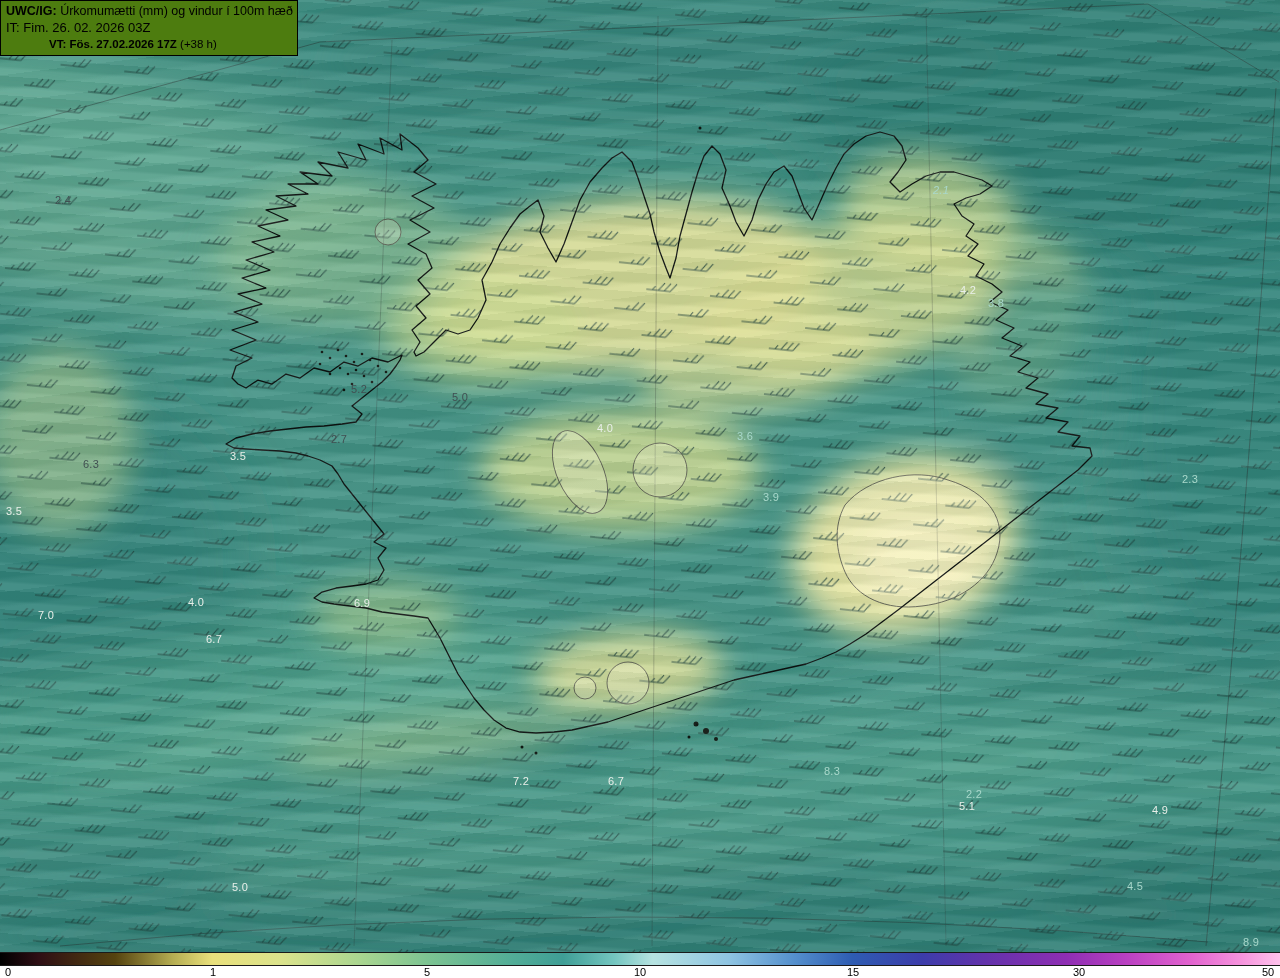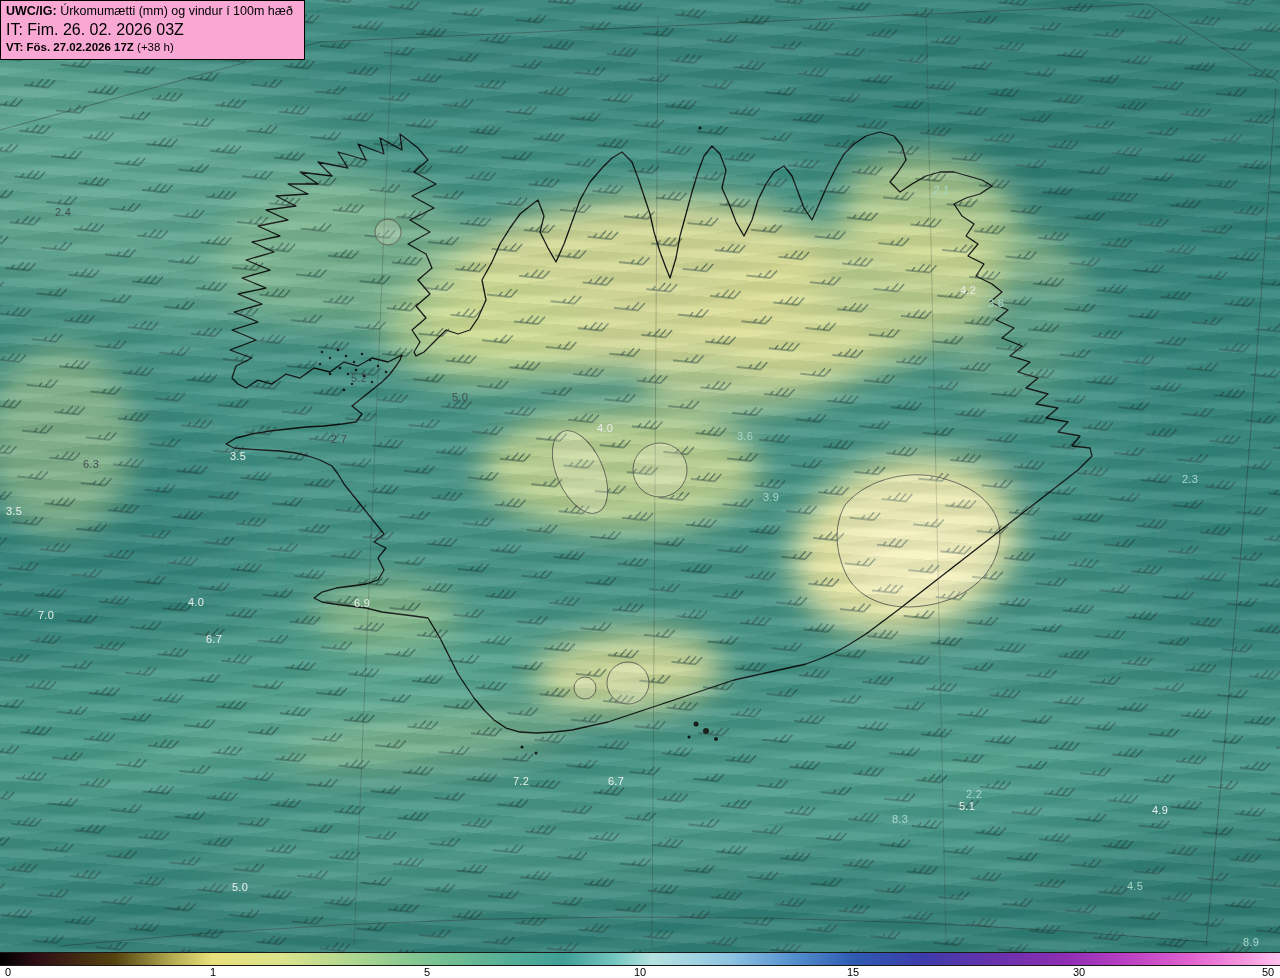--- a/index.html
+++ b/index.html
@@ -9,27 +9,27 @@
   .map svg{position:absolute;left:0;top:0;}
   .streaks{position:absolute;left:0;top:0;width:1280px;height:952px;pointer-events:none;
     background-image:
       repeating-linear-gradient(4deg, rgba(255,255,255,0.05) 0 7px, rgba(0,40,30,0.05) 10px 19px),
       repeating-linear-gradient(353deg, rgba(255,255,255,0.04) 0 11px, rgba(0,30,25,0.04) 15px 27px);}
   .map-label{position:absolute;transform:translate(-50%,-50%);font-size:11px;line-height:1;
              letter-spacing:.3px;white-space:nowrap;pointer-events:none;}
   .tone-dark{color:#414f52;}
   .tone-light{color:#e9efe9;}
   .tone-teal{color:#a9d8cb;}
-  .titlebox{position:absolute;left:0;top:0;background:#f9a8d4;border:1px solid #000;
-            padding:3px 11px 4px 5px;z-index:20;}
+  .titlebox{position:absolute;left:0;top:0;background:#4d7c0f;border:1px solid #000;
+            padding:3px 4px 4px 5px;z-index:20;}
   .t1{font-size:12.5px;line-height:1.25;color:#000;}
   .t1 b{font-weight:bold;}
-  .t2{font-size:16px;line-height:1.3;color:#000;}
+  .t2{font-size:13px;line-height:1.3;color:#000;}
   .t3{font-size:11.5px;line-height:1.3;color:#000;}
-  .t3 b{font-weight:bold;}
+  .t3 b{font-weight:bold;margin-left:43px;}
   .footer{position:relative;width:1280px;height:26px;background:#ffffff;}
   .cbar{width:1280px;height:14px;border-top:1px solid #1a1a1a;border-bottom:1px solid #1a1a1a;
         box-sizing:border-box;}
   .cticks{position:relative;width:1280px;height:12px;}
   .ctick{position:absolute;top:0;transform:translateX(-50%);font-size:11px;line-height:12px;color:#000;}
 </style>
 </head>
 <body>
 
 <div class="page">
@@ -158,33 +158,33 @@
           <circle cx="716" cy="739" r="2"></circle>
           <circle cx="689" cy="737" r="1.5"></circle>
         <circle cx="522" cy="747" r="1.5"></circle>
           <circle cx="536" cy="753" r="1.5"></circle>
         <circle cx="700" cy="128" r="1.5"></circle>
       </g>
     </svg>
 
     <div class="streaks"></div>
 
-    <div class="map-label tone-dark" style="left: 63px; top: 200px; margin-top: 12px;">
+    <div class="map-label tone-dark" style="left: 63px; top: 200px;">
         <span>2.4</span>
       </div>
       <div class="map-label tone-teal" style="left: 941px; top: 190px; font-style: italic;">
         <span>2.1</span>
       </div>
       <div class="map-label tone-light" style="left: 968px; top: 290px;">
         <span>4.2</span>
       </div>
       <div class="map-label tone-teal" style="left: 996px; top: 303px;">
         <span>3.8</span>
       </div>
-      <div class="map-label tone-dark" style="left: 359px; top: 378px;">
+      <div class="map-label tone-dark" style="left: 359px; top: 389px;">
         <span>5.2</span>
       </div>
       <div class="map-label tone-dark" style="left: 460px; top: 397px;">
         <span>5.0</span>
       </div>
       <div class="map-label tone-dark" style="left: 339px; top: 439px;">
         <span>2.7</span>
       </div>
       <div class="map-label tone-light" style="left: 238px; top: 456px;">
         <span>3.5</span>
@@ -218,21 +218,21 @@
       </div>
       <div class="map-label tone-light" style="left: 214px; top: 639px;">
         <span>6.7</span>
       </div>
       <div class="map-label tone-light" style="left: 521px; top: 781px;">
         <span>7.2</span>
       </div>
       <div class="map-label tone-light" style="left: 616px; top: 781px;">
         <span>6.7</span>
       </div>
-      <div class="map-label tone-teal" style="left: 900px; top: 771px; margin-top: 48px;">
+      <div class="map-label tone-teal" style="left: 832px; top: 771px;">
         <span>8.3</span>
       </div>
       <div class="map-label tone-teal" style="left: 974px; top: 794px;">
         <span>2.2</span>
       </div>
       <div class="map-label tone-light" style="left: 967px; top: 806px;">
         <span>5.1</span>
       </div>
       <div class="map-label tone-light" style="left: 1160px; top: 783px; margin-top: 27px;">
         <span>4.9</span>

